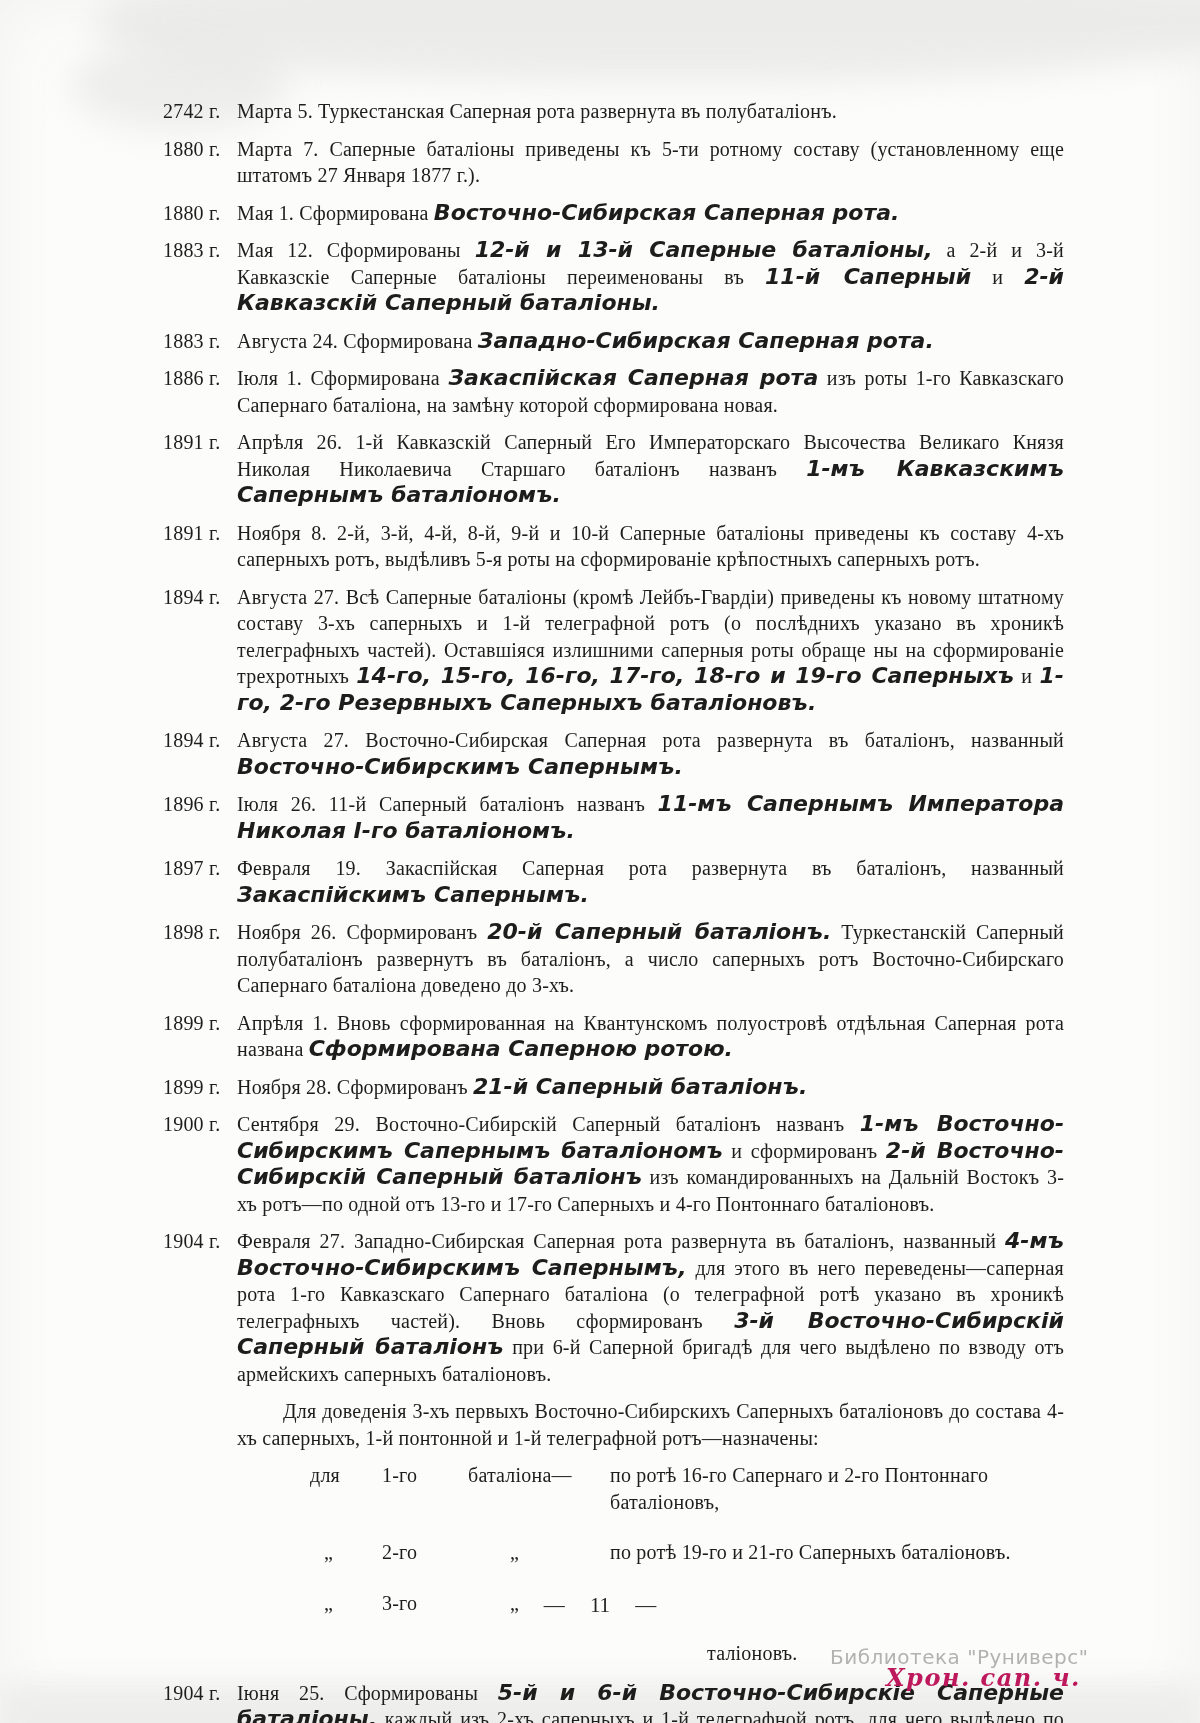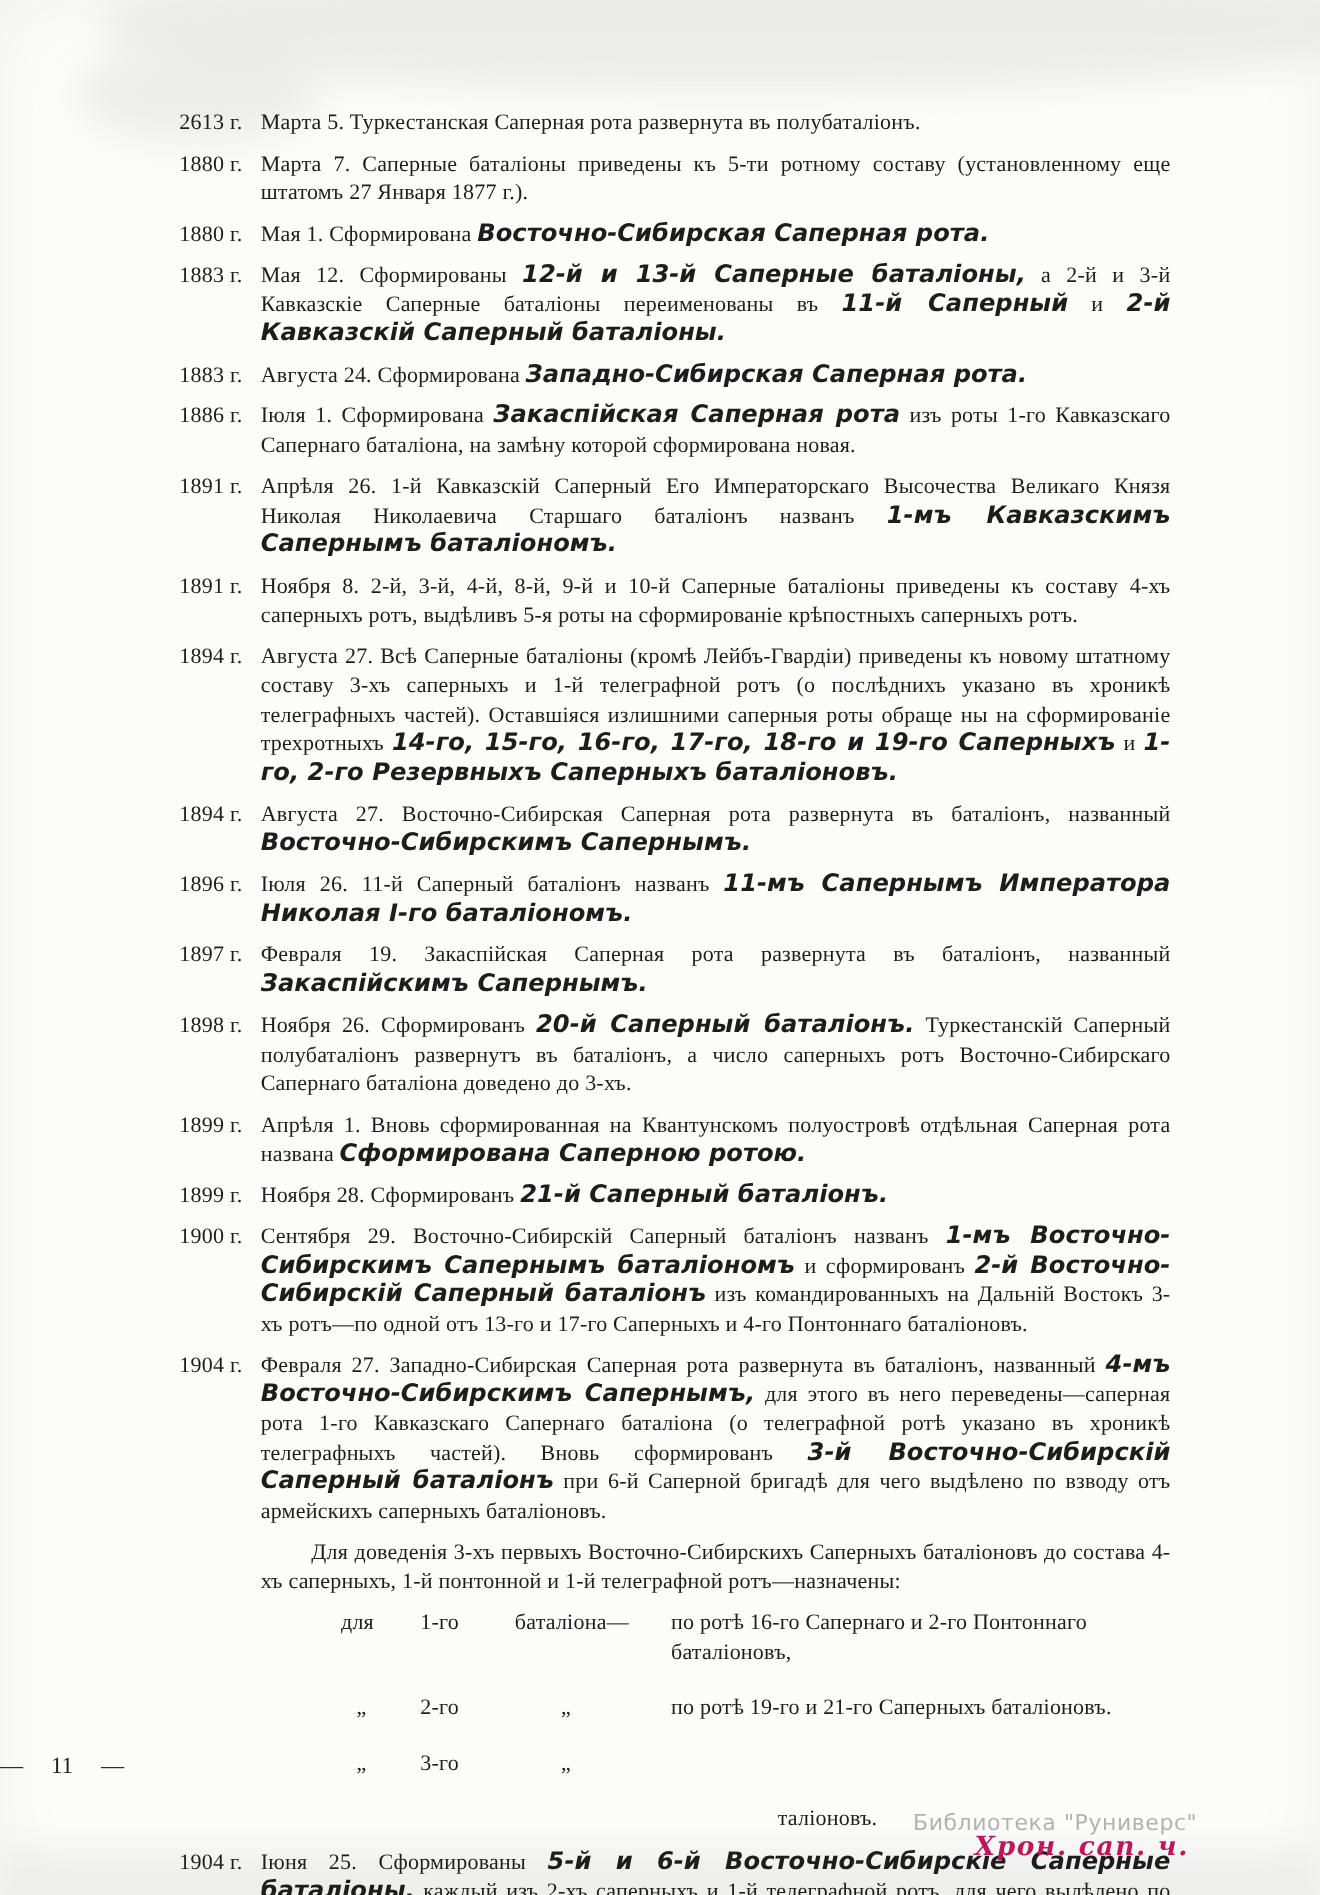--- a/index.html
+++ b/index.html
@@ -47,21 +47,21 @@
     grid-template-columns:48px 62px 118px 1fr;
     row-gap:1px;
     gap:24px;
   }
   .assign .cell{white-space:nowrap;}
   .assign .q{padding-left:14px;}
   .assign .q3{padding-left:42px;}
   .assign .cont{grid-column:1/5;padding-left:397px;}
   .page-number{
     position:absolute;top:1593px;left:0;width:1200px;
-    font-size:21px;word-spacing:20px;color:#222;
+    text-align:center;font-size:21px;word-spacing:20px;color:#222;
   }
   .watermark{
     position:absolute;top:1645px;left:830px;
     font-family:"DejaVu Sans", sans-serif;
     font-size:20px;color:#b2b2b0;letter-spacing:.5px;
   }
   .running-title{
     position:absolute;top:1663px;left:886px;
     font-family:"DejaVu Serif", serif;
     font-weight:bold;font-style:italic;
@@ -71,21 +71,21 @@
 </head>
 <body>
 
 <div class="page">
   <div class="smudge-top"></div>
   <div class="smudge-top-left"></div>
   <div class="smudge-bottom"></div>
 
   <main class="content">
       <div class="entry">
-        <div class="year">2613 г.</div>
+        <div class="year">2742 г.</div>
         <div class="body"><span class="rn">Марта 5. Туркестанская Саперная рота развернута въ полубаталіонъ.</span></div>
       </div>
       <div class="entry">
         <div class="year">1880 г.</div>
         <div class="body"><span class="rn">Марта 7. Саперные баталіоны приведены къ 5-ти ротному составу (установленному еще штатомъ 27 Января 1877 г.).</span></div>
       </div>
       <div class="entry">
         <div class="year">1880 г.</div>
         <div class="body"><span class="rn">Мая 1. Сформирована </span><span class="em">Восточно-Сибирская Саперная рота.</span></div>
       </div>

